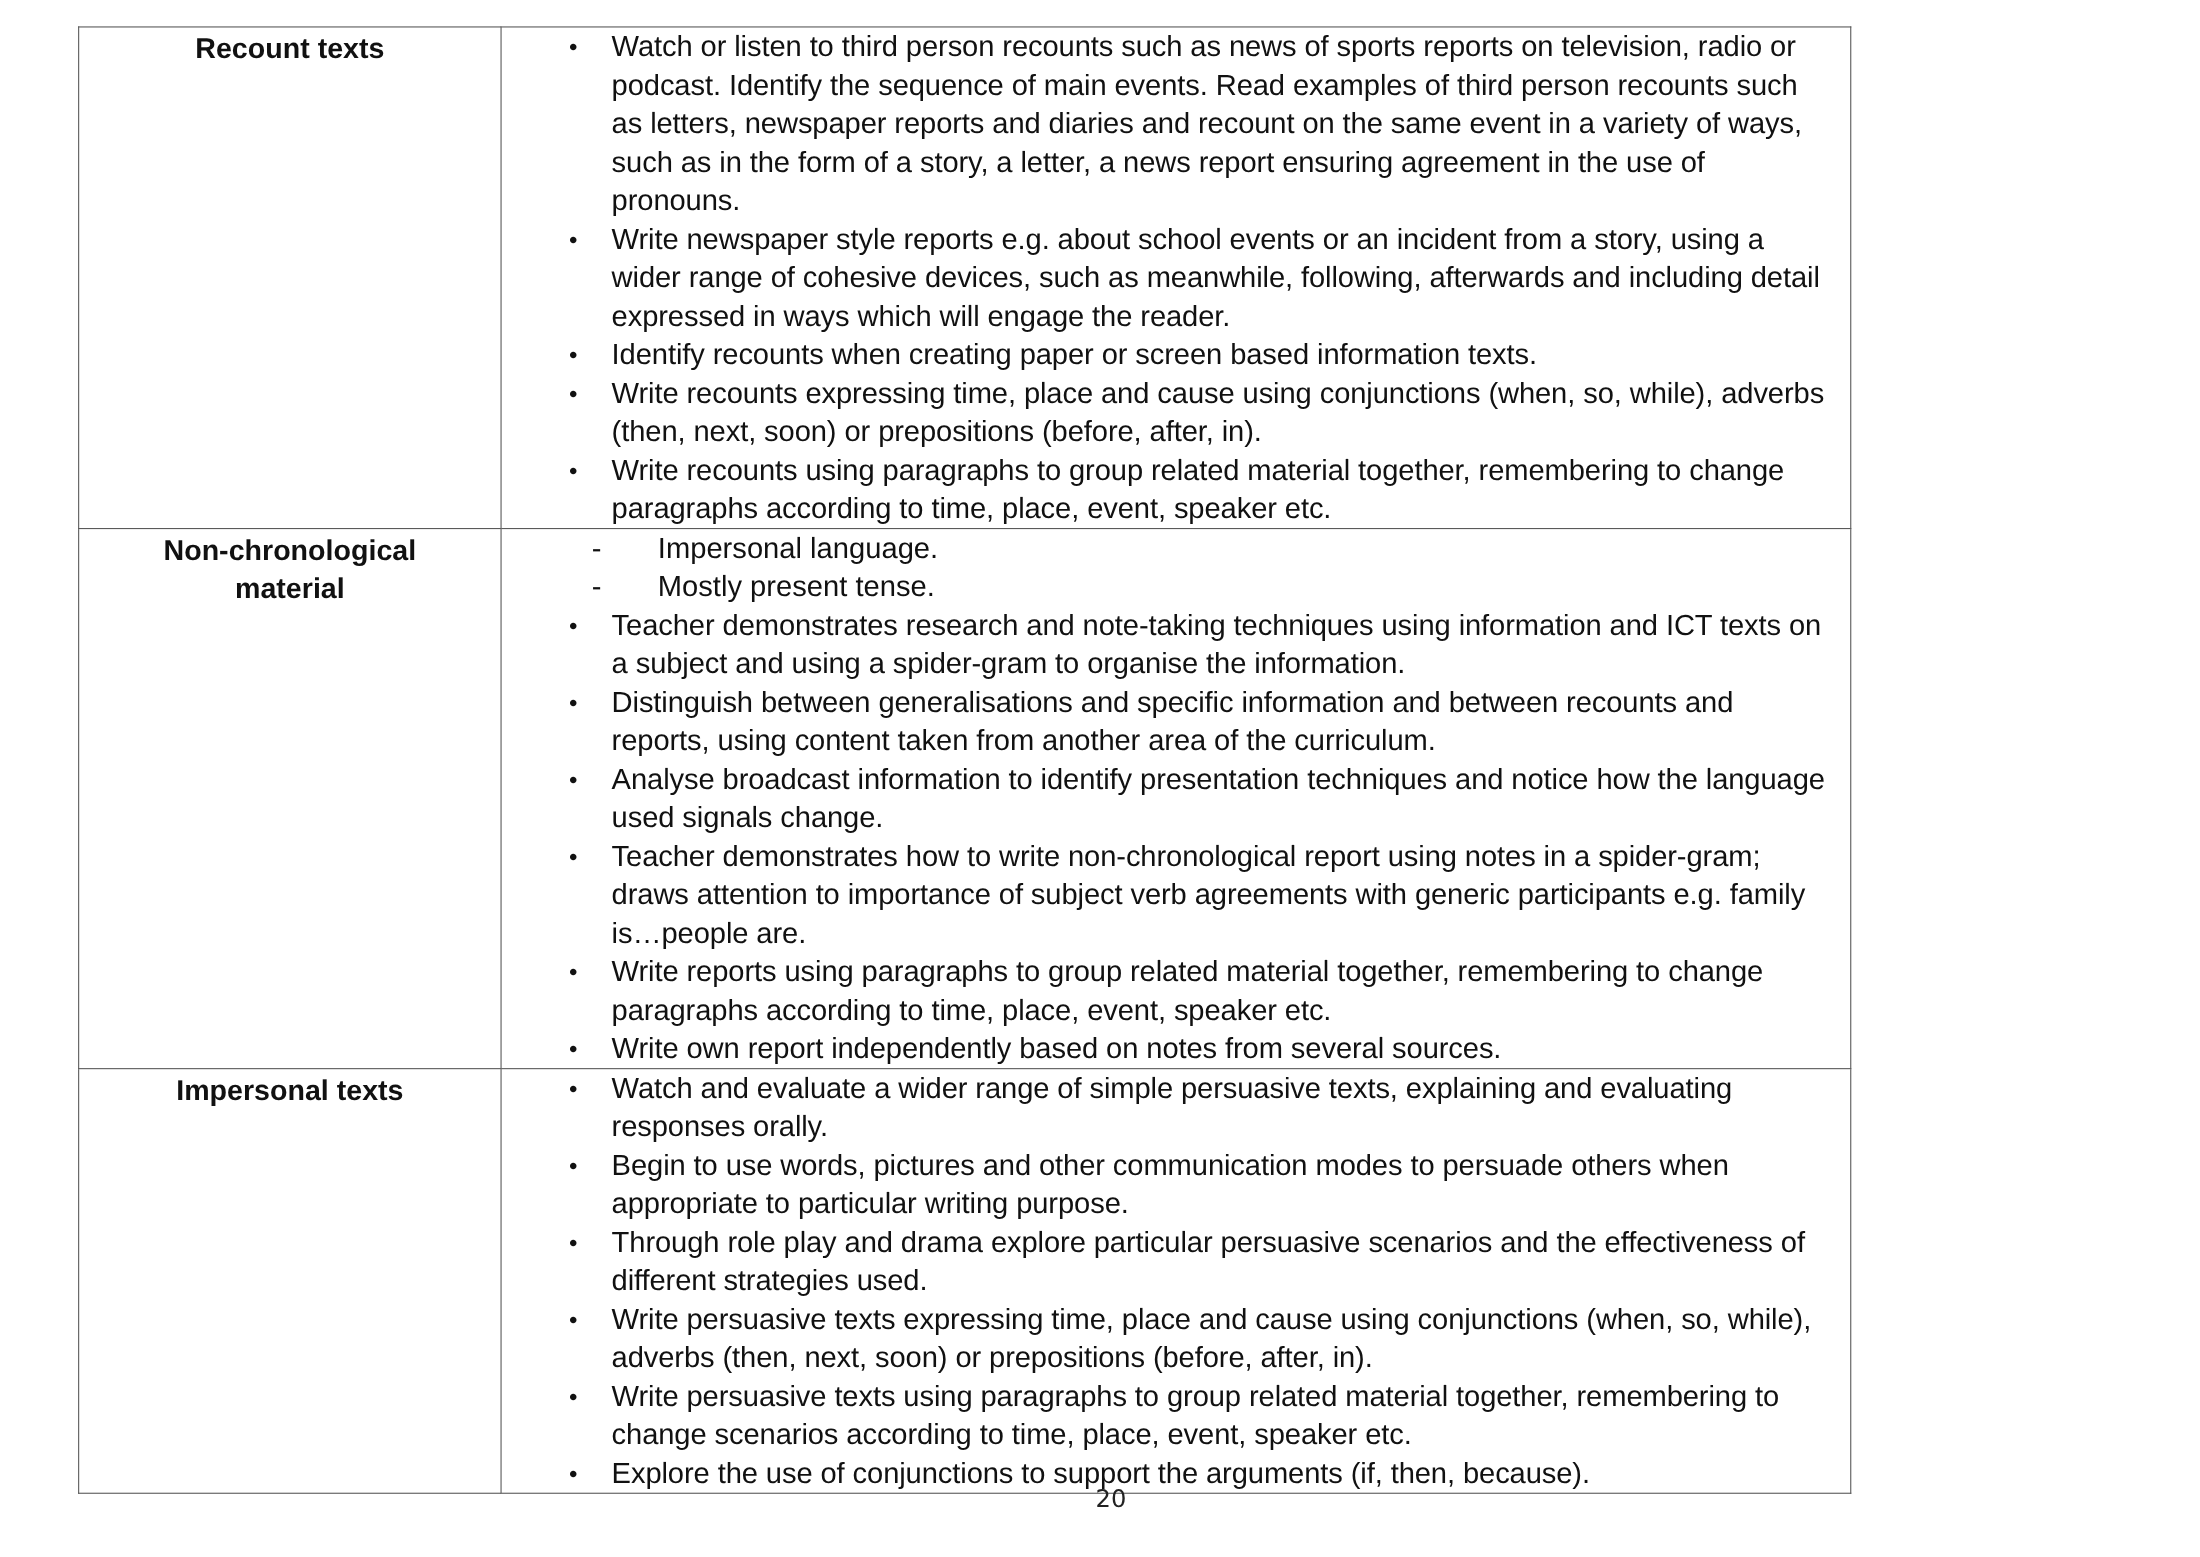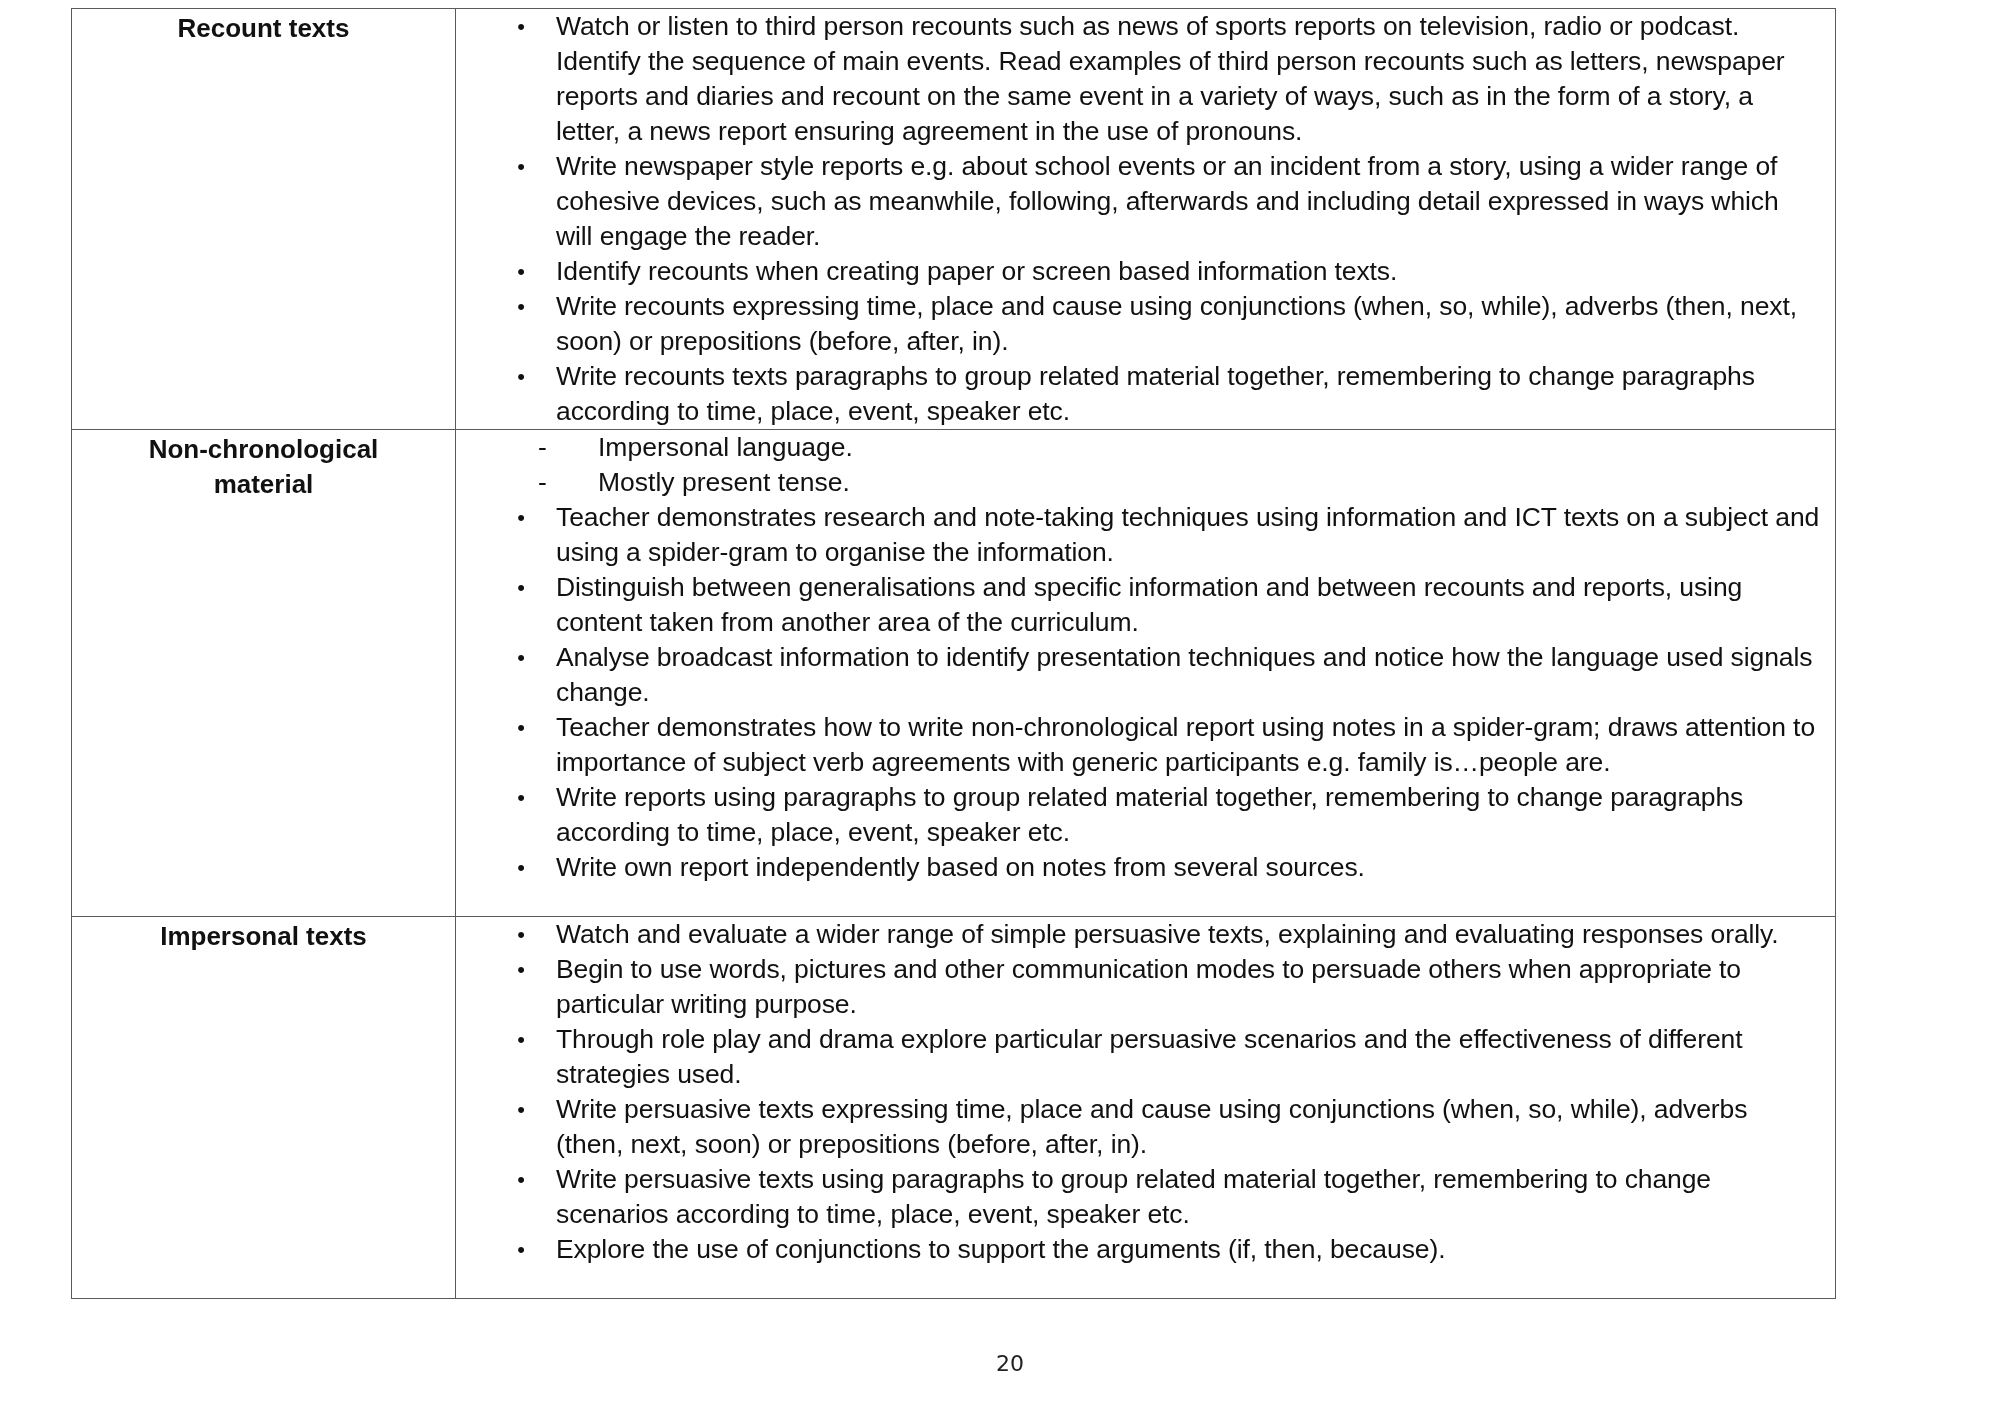--- a/index.html
+++ b/index.html
@@ -11,22 +11,22 @@
       width: 2000px;
       height: 1415px;
       position: relative;
       overflow: hidden;
       font-family: "Liberation Sans", "DejaVu Sans", sans-serif;
       color: #111111;
     }
     .doc-table {
       position: absolute;
       left: 71px;
-      top: 8px;
-      width: 1765px;
+      top: 24px;
+      width: 1612px;
       border-collapse: collapse;
       table-layout: fixed;
     }
     .doc-table td {
       border: 1.5px solid #5a5a5a;
       vertical-align: top;
       padding: 0;
     }
     .label-cell {
       width: 383px;
@@ -99,21 +99,21 @@
     <tr class="row-recount">
       <td class="label-cell">
         <span class="label-text">Recount texts</span>
       </td>
       <td class="content-cell">
         <ul class="items">
           <li><span class="bullet">•</span><span>Watch or listen to third person recounts such as news of sports reports on television, radio or podcast. Identify the sequence of main events. Read examples of third person recounts such as letters, newspaper reports and diaries and recount on the same event in a variety of ways, such as in the form of a story, a letter, a news report ensuring agreement in the use of pronouns.</span></li>
           <li><span class="bullet">•</span><span>Write newspaper style reports e.g. about school events or an incident from a story, using a wider range of cohesive devices, such as meanwhile, following, afterwards and including detail expressed in ways which will engage the reader.</span></li>
           <li><span class="bullet">•</span><span>Identify recounts when creating paper or screen based information texts.</span></li>
           <li><span class="bullet">•</span><span>Write recounts expressing time, place and cause using conjunctions (when, so, while), adverbs (then, next, soon) or prepositions (before, after, in).</span></li>
-          <li><span class="bullet">•</span><span>Write recounts texts paragraphs to group related material together, remembering to change paragraphs according to time, place, event, speaker etc.</span></li>
+          <li><span class="bullet">•</span><span>Write recounts using paragraphs to group related material together, remembering to change paragraphs according to time, place, event, speaker etc.</span></li>
         </ul>
       </td>
     </tr>
 
     <tr class="row-nonchron">
       <td class="label-cell">
         <span class="label-text">Non-chronological material</span>
       </td>
       <td class="content-cell">
         <ul class="dash-items">

